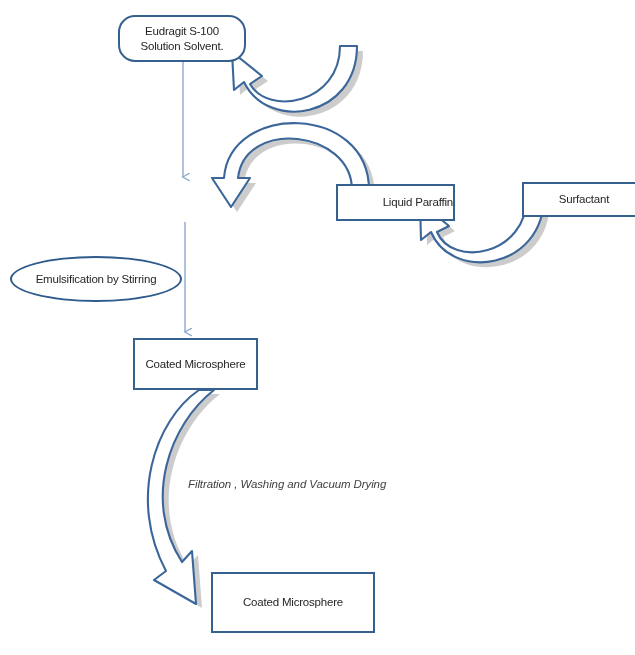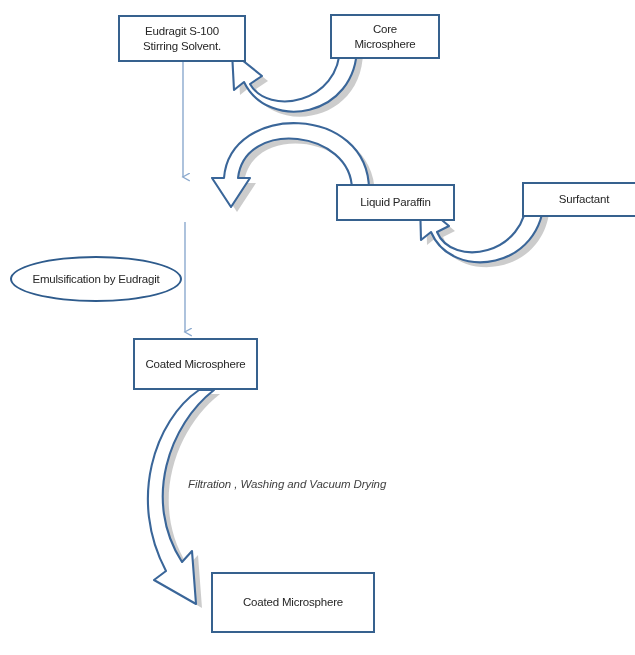--- a/index.html
+++ b/index.html
@@ -157,51 +157,45 @@
                L 192,551
                L 196,604
                L 154,580
                L 166,571
                C 128,500  155,420  199,390
                Z" fill="#FFFFFF" stroke="#3A6699" stroke-width="2.1" stroke-linejoin="round"></path>
     </g>
 
   </svg>
 
-  <div class="node" style="left:118px; top:15px; width:128px; height:47px;">
+  <div class="node" style="left:118px; top:15px; width:128px; height:47px;border-radius:17px;">
     <span>
       <span>Eudragit S-100</span>
-      <span>Stirring Solvent.</span>
-    </span>
-  </div>
-
-  <div class="node" style="left:330px; top:14px; width:110px; height:45px;">
-    <span>
-      <span>Core</span>
-      <span>Microsphere</span>
-    </span>
-  </div>
-
-
-  <div class="node" style="left:336px; top:184px; width:119px; height:37px;">
+      <span>Solution Solvent.</span>
+    </span>
+  </div>
+
+
+
+  <div class="node" style="left:336px; top:184px; width:119px; height:37px;text-align:right;">
     <span>
       <span>Liquid Paraffin</span>
     </span>
   </div>
 
   <div class="node" style="left:522px; top:182px; width:124px; height:35px;">
     <span>
       <span>Surfactant</span>
     </span>
   </div>
 
   <div class="ellipse-node" style="left:10px; top:256px; width:172px; height:46px;">
     <span>
       <span>Emulsification by</span>
-      <span>Eudragit</span>
+      <span>Stirring</span>
     </span>
   </div>
 
   <div class="node" style="left:133px; top:338px; width:125px; height:52px;">
     <span>
       <span>Coated Microsphere</span>
     </span>
   </div>
 
   <div class="node" style="left:211px; top:572px; width:164px; height:61px;">

